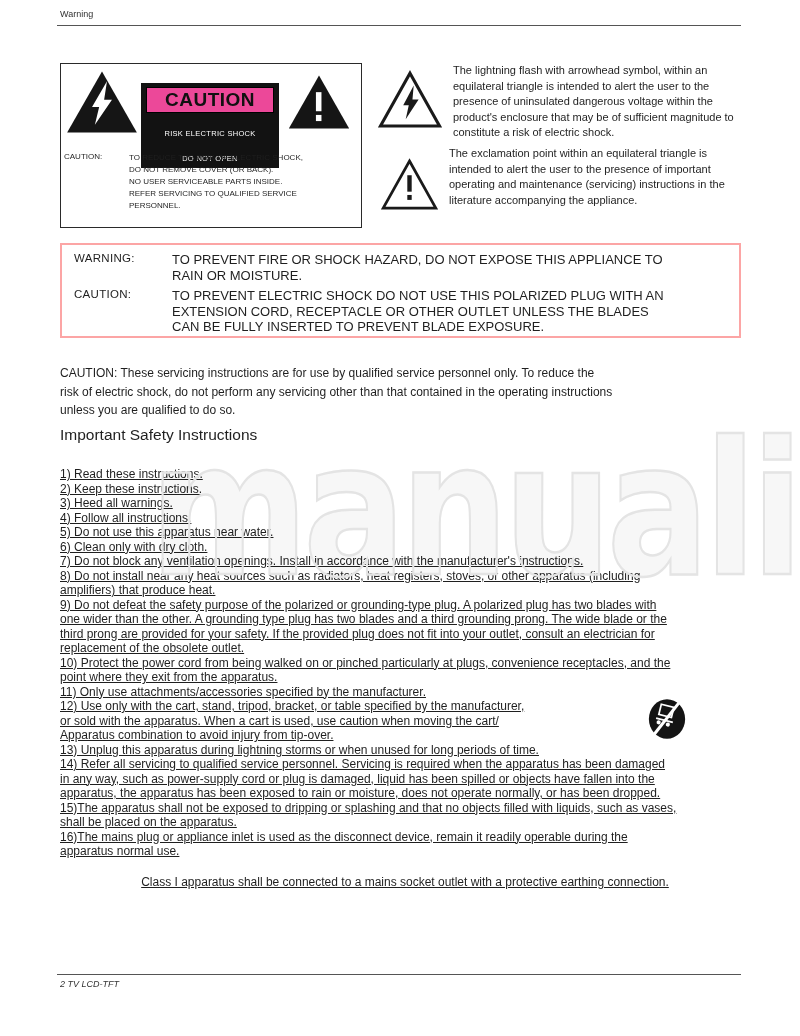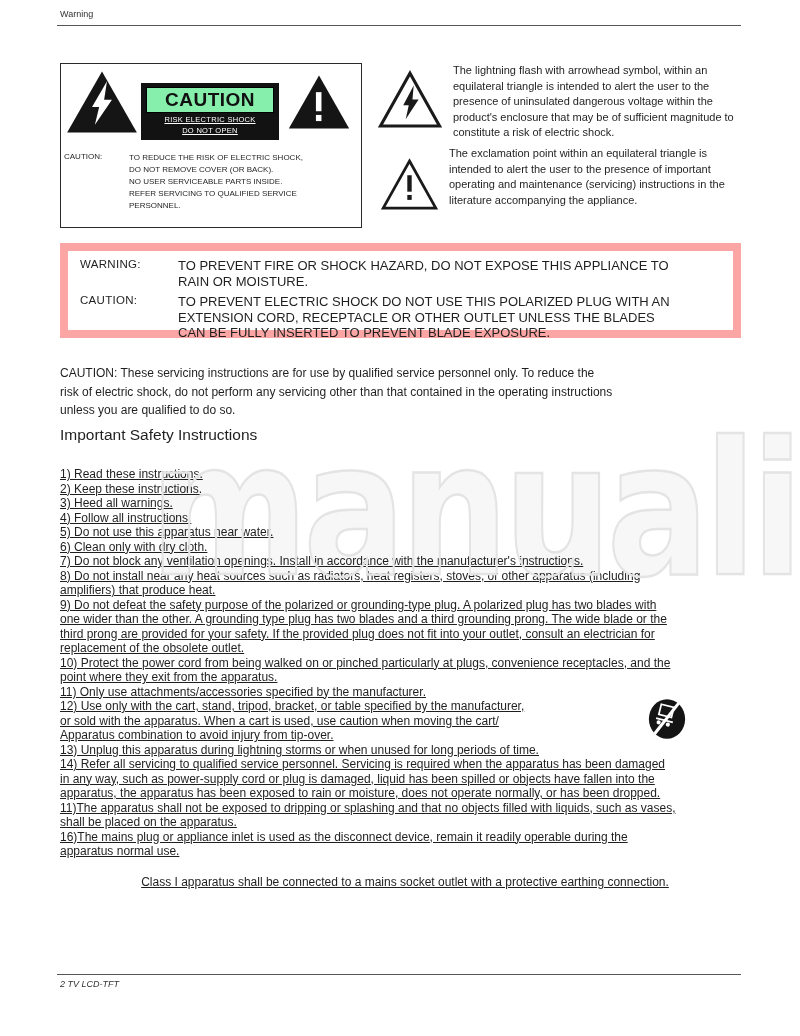--- a/index.html
+++ b/index.html
@@ -11,36 +11,36 @@
   .header-text { position:absolute; left:60px; top:9px; font-size:9px; color:#333; }
   .header-rule { position:absolute; left:57px; top:25px; width:684px; border-top:1px solid #555; }
   .footer-rule { position:absolute; left:57px; top:974px; width:684px; border-top:1px solid #555; }
   .footer-text { position:absolute; left:60px; top:979px; font-size:9px; color:#333;font-style:italic; }
 
   
   .caution-panel { position:absolute; left:60px; top:63px; width:302px; height:165px; border:1px solid #2a2a2a; }
   .tri-left  { position:absolute; left:4px;  top:3px; width:74px; height:70px; }
   .tri-right { position:absolute; left:226px; top:6px; width:64px; height:64px; }
   .caution-label-box { position:absolute; left:80px; top:19px; width:138px; background:#121212; padding:4px 5px 5px; }
-  .clb-title { background:#86efac; border:1px solid #000; color:#111; font-size:19px; font-weight:bold; text-align:center; letter-spacing:.5px; line-height:24px; }
-  .clb-sub   { color:#fff; font-size:7.5px; text-align:center; margin-top:2px; letter-spacing:.3px;text-decoration:underline; }
+  .clb-title { background:#ec4899; border:1px solid #000; color:#111; font-size:19px; font-weight:bold; text-align:center; letter-spacing:.5px; line-height:24px; }
+  .clb-sub   { color:#fff; font-size:7.5px; text-align:center; margin-top:16px; letter-spacing:.3px; }
   .caution-row { position:absolute; left:3px; top:88px; display:flex; padding-right:4px; }
   .caution-row-label { font-size:8px; width:65px; flex:none; }
   .caution-row-text  { font-size:8px; line-height:12px; white-space:pre-line; }
 
   
   .exp { position:absolute; display:flex; }
   .exp1 { left:378px; top:63px; }
   .exp2 { left:381px; top:146px; }
   .exp1 .exp-icon { width:64px; height:72px; flex:none; }
   .exp2 .exp-icon { width:57px; height:76px; flex:none; }
   .exp-text { margin-left:11px; width:295px; font-size:11px; line-height:15.5px; }
 
   
-  .warning-box { position:absolute; left:60px; top:243px; width:681px; height:95px; border:8px solid #fca5a5; padding:7px 12px; }
+  .warning-box { position:absolute; left:60px; top:243px; width:681px; height:95px; border:2px solid #fca5a5; padding:7px 12px; }
   .wb-row { display:flex; margin-bottom:5px; }
   .wb-label { font-size:11.5px; width:98px; flex:none; letter-spacing:.3px; }
   .wb-text  { font-size:13px; line-height:15.5px; white-space:pre-line; }
 
   
   .servicing-note { position:absolute; left:60px; top:364px; font-size:12px; line-height:18.5px; white-space:pre-line; }
   .safety-title   { position:absolute; left:60px; top:426px; font-size:15.5px; font-weight:400; }
   .instructions   { position:absolute; left:60px; top:467px; width:690px; font-size:12px; line-height:14.5px;text-decoration:underline; }
   .item { white-space:pre-line; }
   .class-note { margin-top:16px;text-align:center; }
@@ -139,21 +139,21 @@
     <p class="item">10) Protect the power cord from being walked on or pinched particularly at plugs, convenience receptacles, and the
 point where they exit from the apparatus.</p>
     <p class="item">11) Only use attachments/accessories specified by the manufacturer.</p>
     <p class="item">12) Use only with the cart, stand, tripod, bracket, or table specified by the manufacturer,
 or sold with the apparatus. When a cart is used, use caution when moving the cart/
 Apparatus combination to avoid injury from tip-over.</p>
     <p class="item">13) Unplug this apparatus during lightning storms or when unused for long periods of time.</p>
     <p class="item">14) Refer all servicing to qualified service personnel. Servicing is required when the apparatus has been damaged
 in any way, such as power-supply cord or plug is damaged, liquid has been spilled or objects have fallen into the
 apparatus, the apparatus has been exposed to rain or moisture, does not operate normally, or has been dropped.</p>
-    <p class="item">11)The apparatus shall not be exposed to dripping or splashing and that no objects filled with liquids, such as vases,
+    <p class="item">15)The apparatus shall not be exposed to dripping or splashing and that no objects filled with liquids, such as vases,
 shall be placed on the apparatus.</p>
     <p class="item">16)The mains plug or appliance inlet is used as the disconnect device, remain it readily operable during the
 apparatus normal use.</p>
     <p class="item class-note">Class I apparatus shall be connected to a mains socket outlet with a protective earthing connection.</p>
   </div>
 
   <svg class="cart-icon" viewBox="0 0 44 48">
     <ellipse cx="22" cy="24" rx="21" ry="23" fill="#141414"></ellipse>
     <g transform="rotate(14 22 22)">
       <rect x="12" y="9" width="15" height="12" fill="none" stroke="#ffffff" stroke-width="2"></rect>

